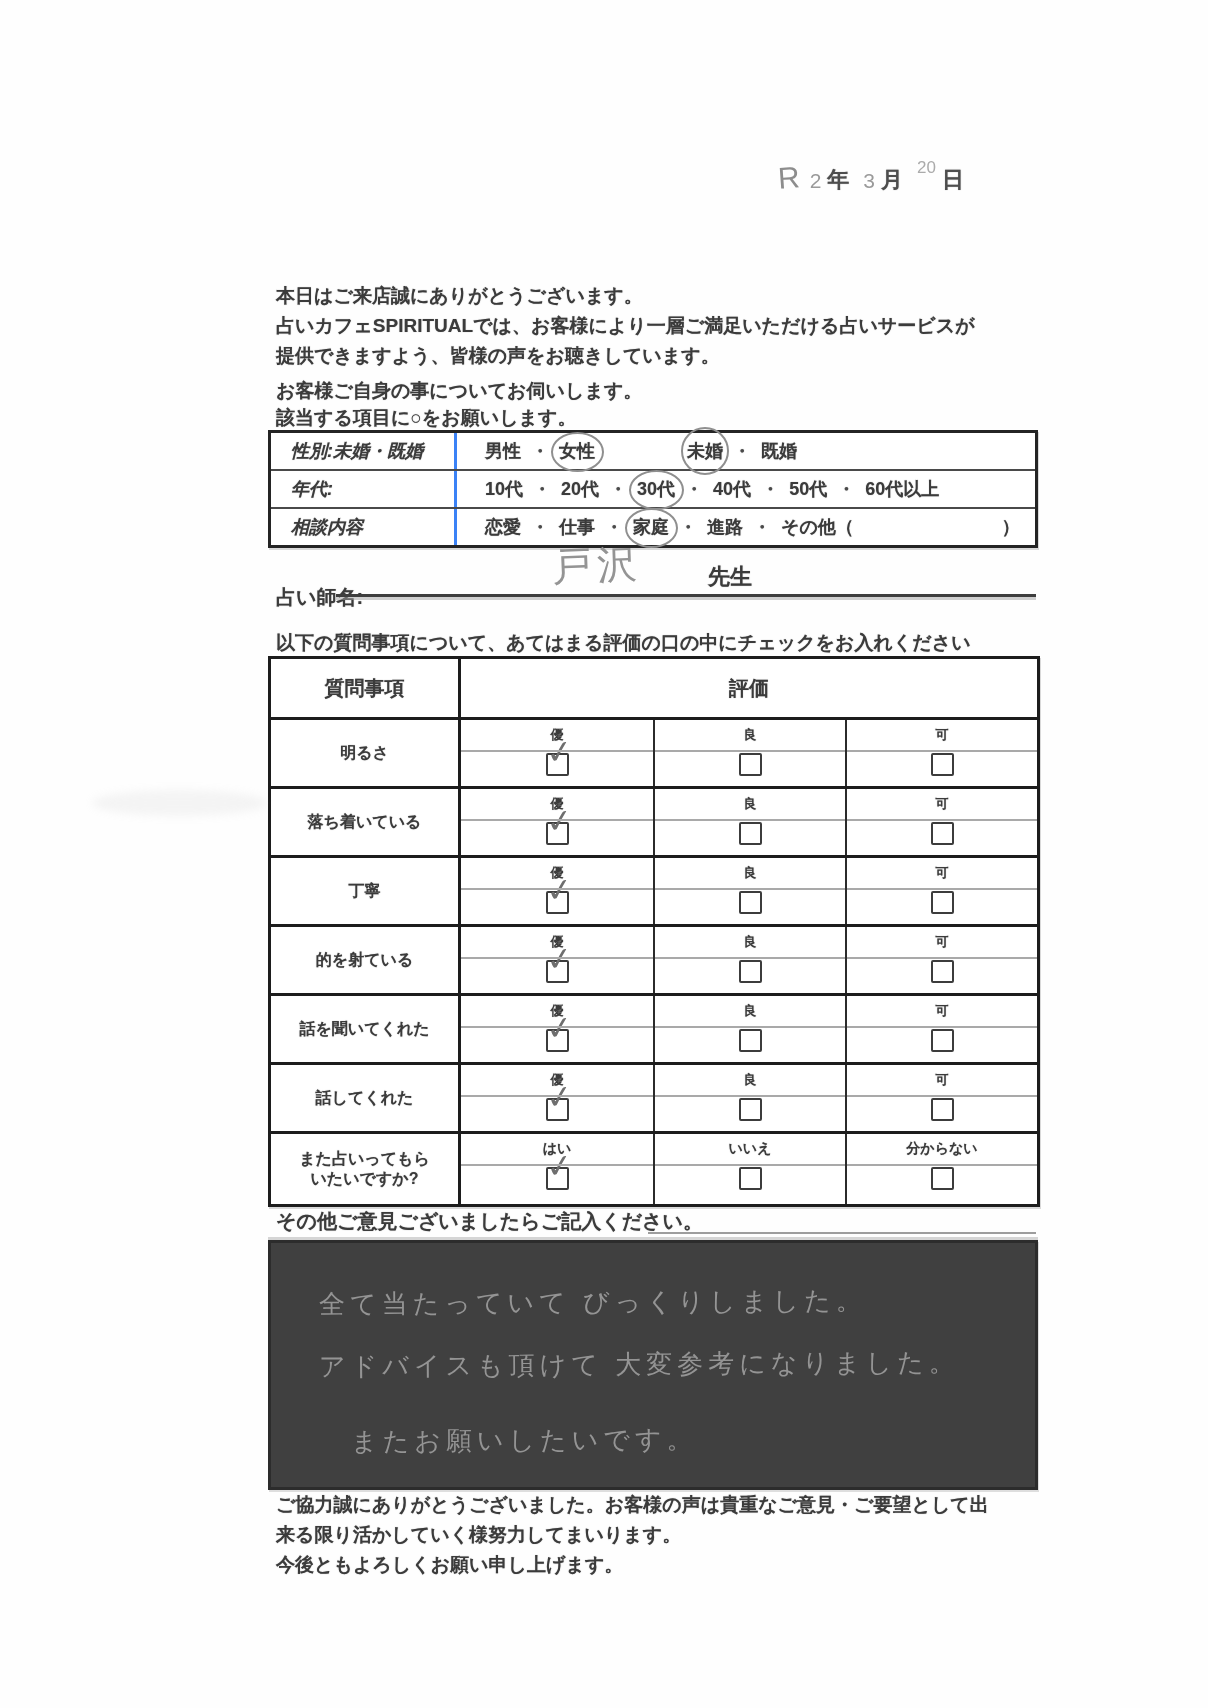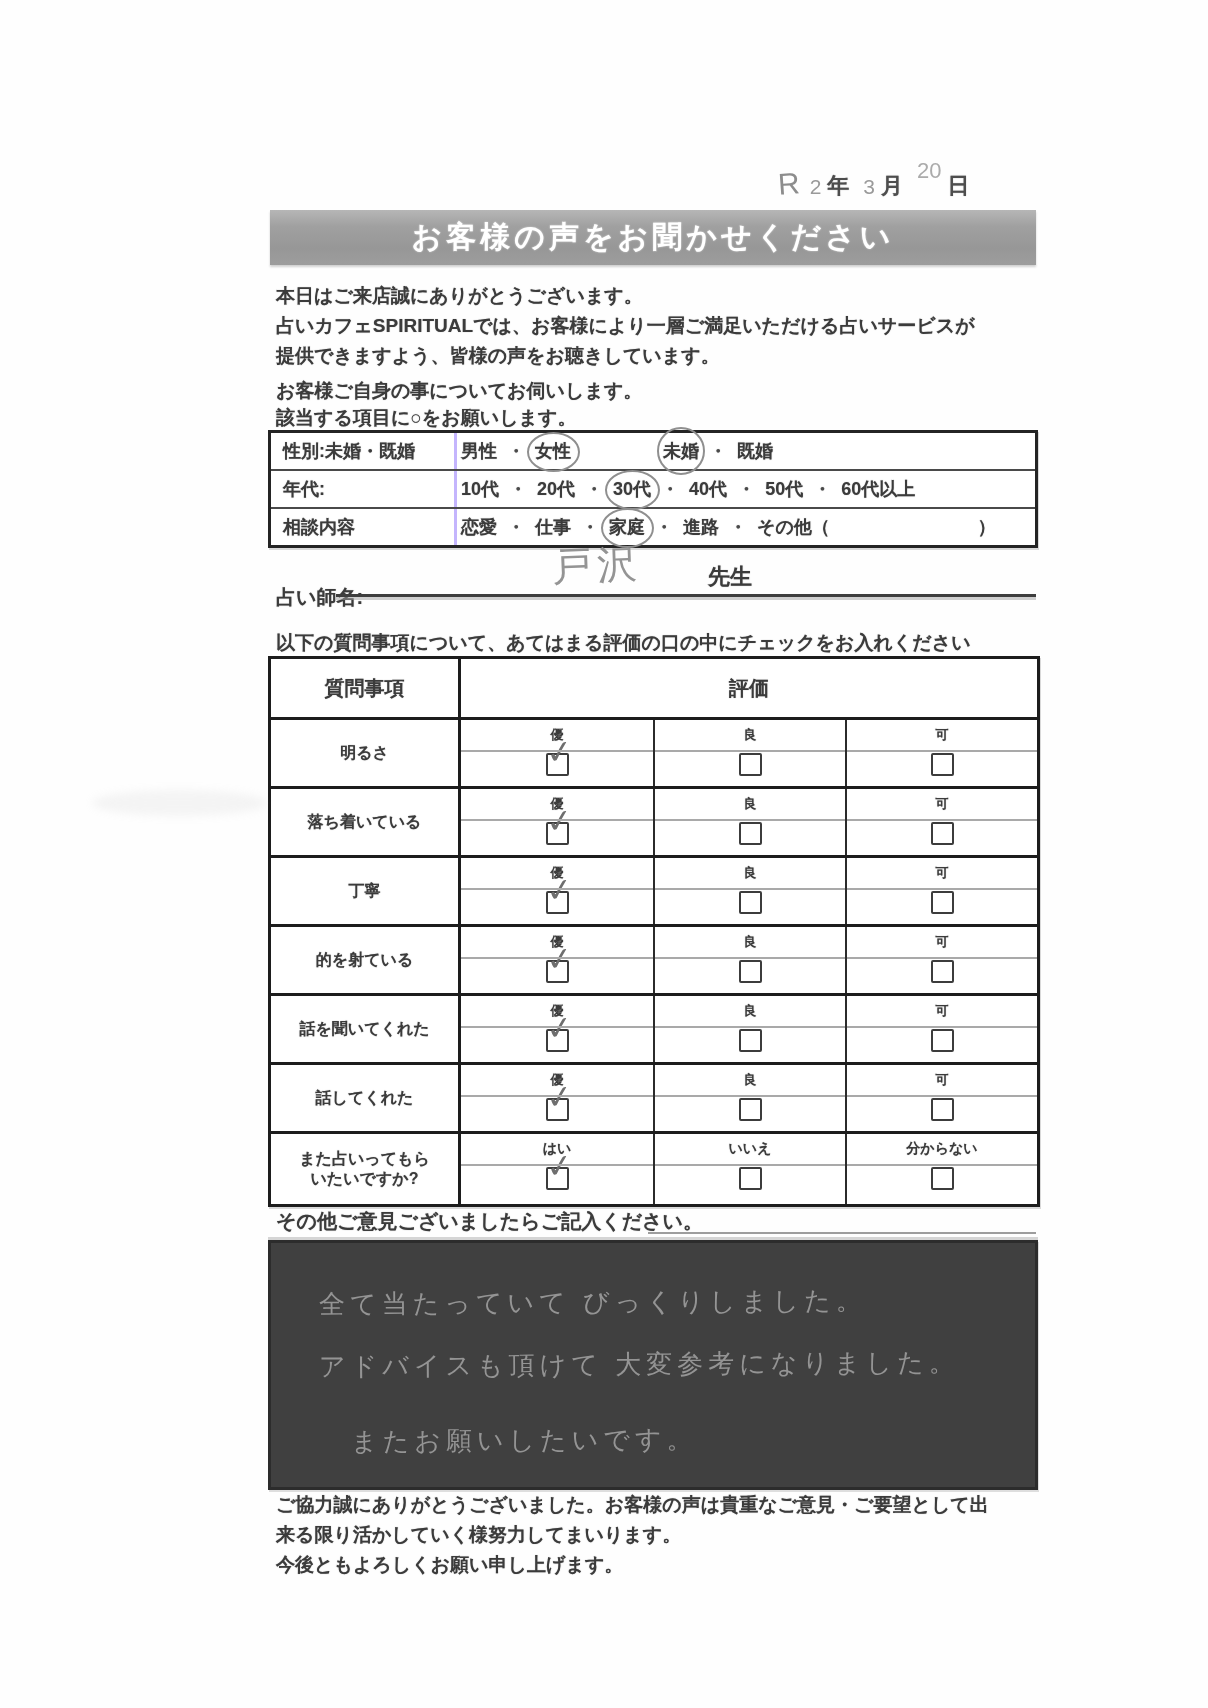--- a/index.html
+++ b/index.html
@@ -11,21 +11,21 @@
     color:#3b3b3b;
     overflow:hidden;
   }
   .print{color:#3b3b3b;font-weight:bold;text-shadow:0 0 1px rgba(80,80,80,.55);}
   .abs{position:absolute;}
 
   
   .date-line{top:158px;left:778px;width:280px;display:flex;align-items:flex-end;color:#8d8d8d;}
   .date-line .era{font-size:30px;color:#8d8d8d;transform:rotate(-4deg);margin-right:10px;}
   .date-line .num{font-size:21px;color:#9a9a9a;margin:0 6px 2px 0;}
-  .date-line .num.small{font-size:22px;color:#ababab;margin-bottom:17px;}
+  .date-line .num.small{font-size:17px;color:#ababab;margin-bottom:17px;}
   .date-line .unit{font-size:22px;color:#4d4d4d;font-weight:bold;margin-right:14px;text-shadow:0 0 1px rgba(80,80,80,.6);}
   .date-line .unit.last{margin-right:0;}
 
   
   .header-bar{
     top:210px;left:270px;width:766px;height:55px;
     background:linear-gradient(180deg,#b6b6b6 0%,#a0a0a0 30%,#979797 70%,#9d9d9d 100%);
     display:flex;align-items:center;justify-content:center;
     box-shadow:0 2px 2px rgba(140,140,140,.4);
   }
@@ -43,24 +43,24 @@
   
   .profile-table{
     top:430px;left:268px;width:764px;
     border:3px solid #242424;
     box-shadow:1px 2px 0 rgba(150,150,150,.35);
     background:#fff;
   }
   .p-row{display:grid;grid-template-columns:186px 1fr;height:36px;}
   .p-row + .p-row{border-top:2px solid #4a4a4a;}
   .p-label{
-    border-right:3px solid #c4b5fd;display:flex;align-items:center;
-    padding-left:12px;font-size:18px;
-  }
-  .p-opts{display:flex;align-items:center;padding-left:4px;font-size:18px;}
+    border-right:3px solid #3b82f6;display:flex;align-items:center;
+    padding-left:20px;font-size:18px;font-style:italic;
+  }
+  .p-opts{display:flex;align-items:center;padding-left:28px;font-size:18px;}
   .p-opts .sep{margin:0 10px;color:#4a4a4a;}
   .p-opts .gap{display:inline-block;width:92px;}
   .p-opts .blank{display:inline-block;width:148px;}
   .circled{position:relative;display:inline-block;}
   .circled::after{
     content:"";position:absolute;left:-8px;top:-7px;right:-9px;bottom:-9px;
     border:2.5px solid #8f8f8f;border-radius:50%;
   }
   .circled.tall::after{left:-6px;right:-6px;top:-12px;bottom:-12px;}
 
@@ -139,23 +139,20 @@
   <div class="abs date-line">
     <span class="era">R</span>
     <span class="num">2</span>
     <span class="unit">年</span>
     <span class="num">3</span>
     <span class="unit">月</span>
     <span class="num small">20</span>
     <span class="unit last">日</span>
   </div>
 
-  <div class="abs header-bar">
-    <span>お客様の声をお聞かせください</span>
-  </div>
 
   <div class="abs intro print">
     <div>本日はご来店誠にありがとうございます。</div>
     <div>占いカフェSPIRITUALでは、お客様により一層ご満足いただける占いサービスが</div>
     <div>提供できますよう、皆様の声をお聴きしています。</div>
   </div>
 
   <div class="abs about-heading print">お客様ご自身の事についてお伺いします。</div>
   <div class="abs circle-instruction print">該当する項目に○をお願いします。</div>
 

